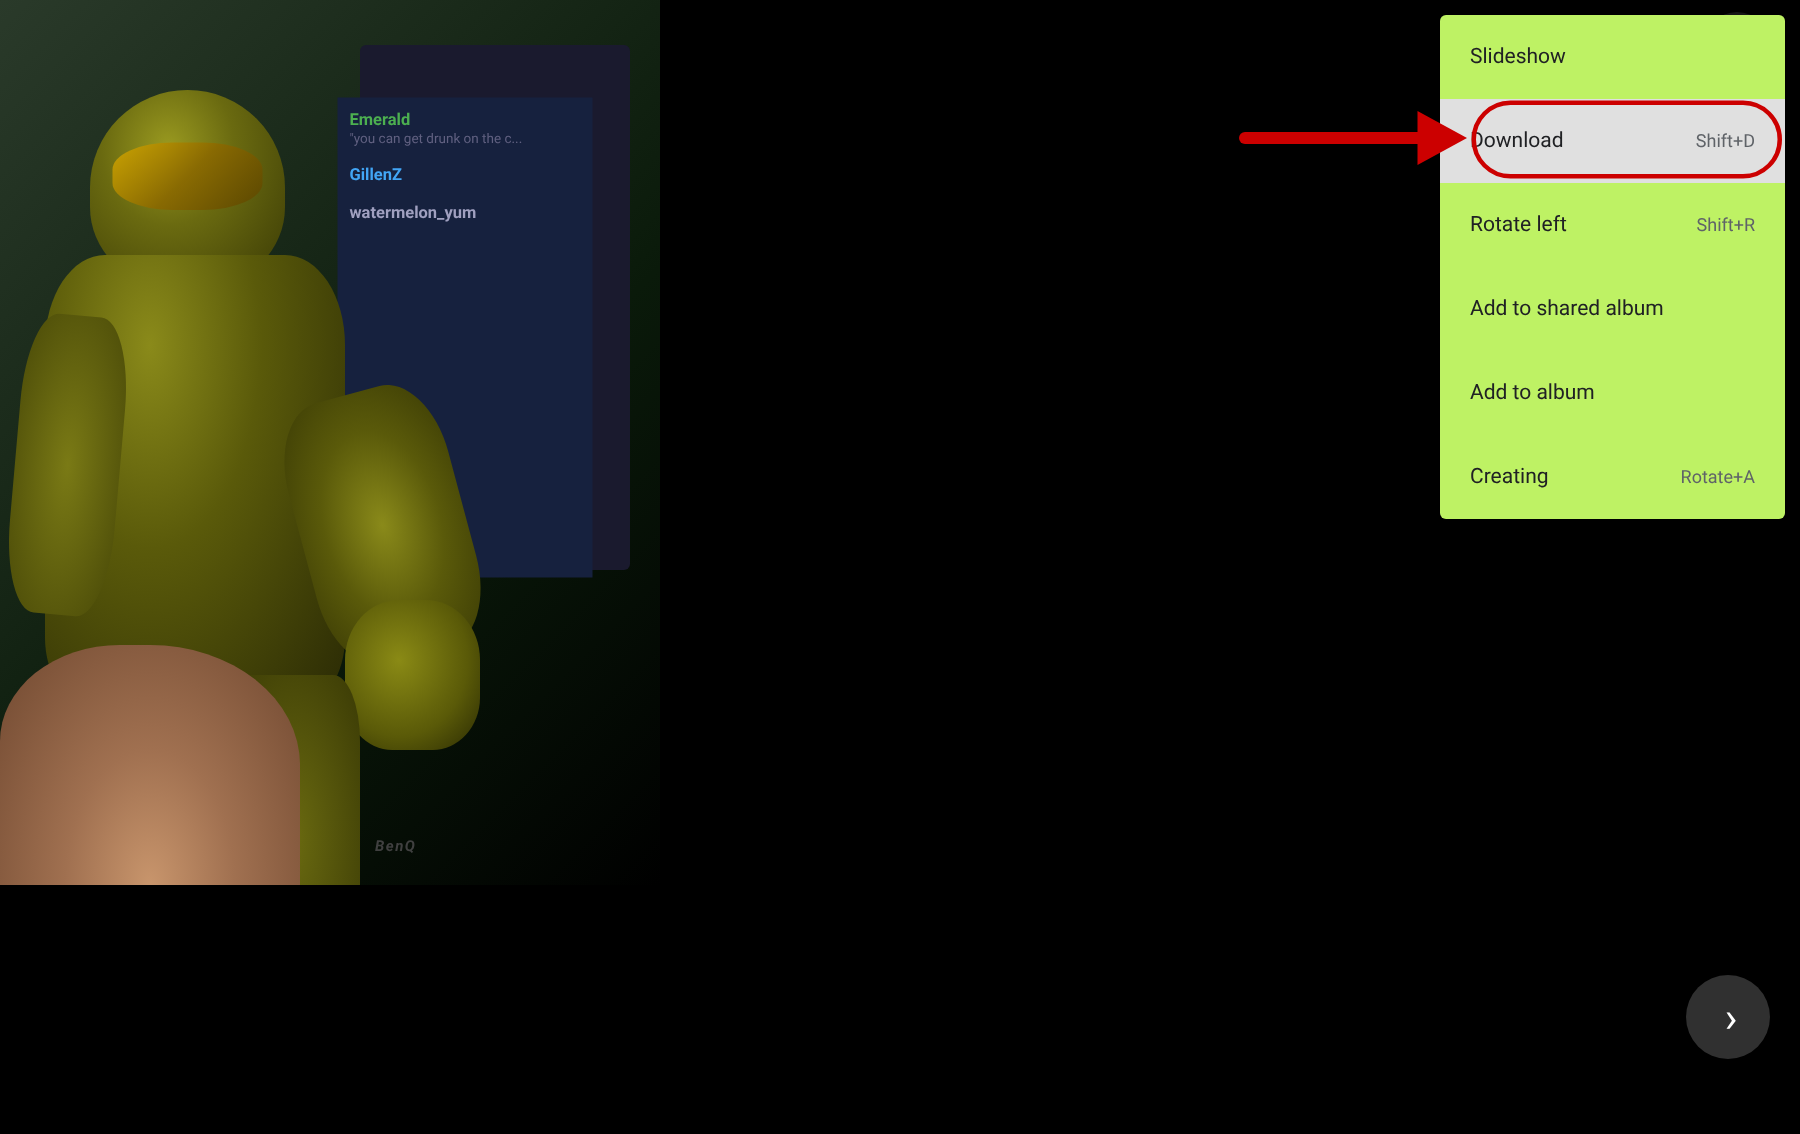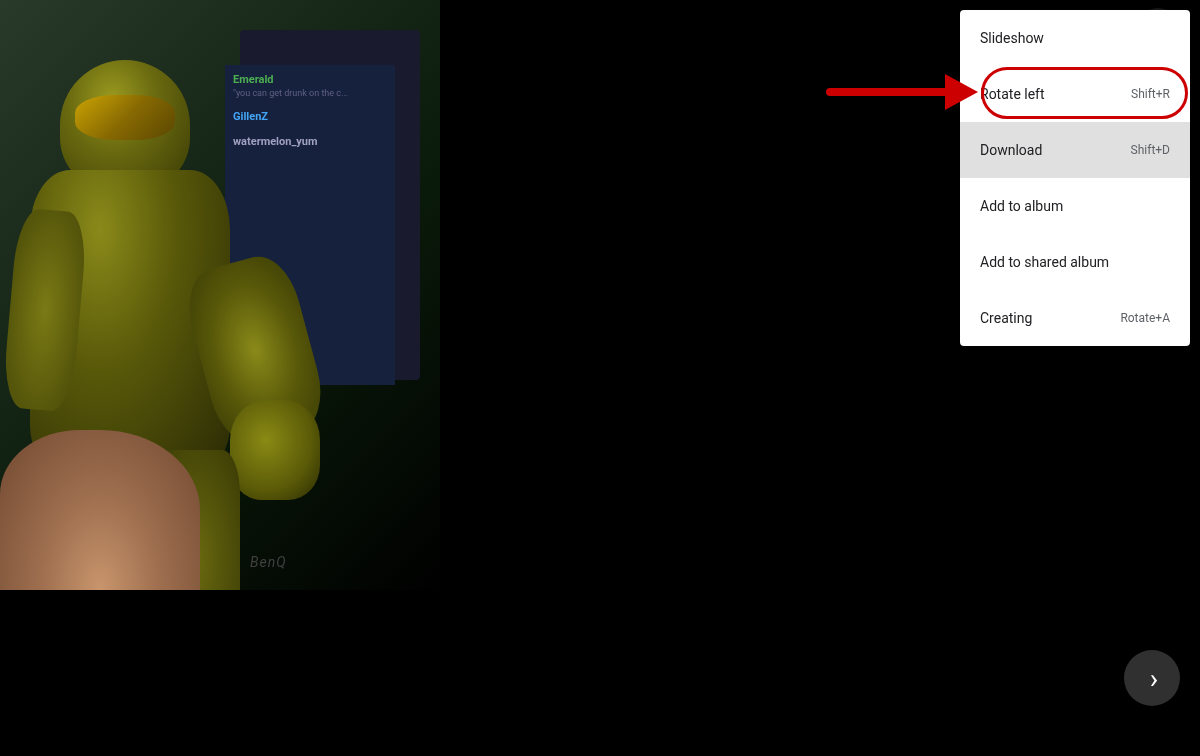--- a/index.html
+++ b/index.html
@@ -126,21 +126,21 @@
       font-size: 20px;
       background: rgba(255,255,255,0.1);
     }
 
     
     .dropdown-menu {
       position: absolute;
       top: 10px;
       right: 10px;
       width: 230px;
-      background: #ffffff;
+      background: #bef264;
       border-radius: 4px;
       box-shadow: 0 4px 20px rgba(0,0,0,0.4);
       z-index: 100;
       overflow: hidden;
     }
 
     .menu-item {
       display: flex;
       align-items: center;
       justify-content: space-between;
@@ -207,23 +207,24 @@
       z-index: 200;
       pointer-events: none;
     }
 
     
     .benq-hint {
       position: absolute;
       bottom: 20px;
       left: 250px;
       color: #404040;
-      font-size: 14px;
+      font-size: 10px;
       font-style: italic;
       letter-spacing: 1px;
+      font-weight: bold;
     }
   </style>
 </head>
 <body>
 
 <div class="photo-area">
   <div class="photo-bg">
 
     <div class="monitor-sim">
       <div class="monitor-screen">
@@ -305,37 +306,37 @@
     </div>
   </div>
 
   <div class="dropdown-menu">
 
     <div class="menu-item">
       <span class="menu-item-label">Slideshow</span>
       <span class="menu-item-shortcut"></span>
     </div>
 
-    <div class="menu-item">
-      <span class="menu-item-label">Rotate left</span>
-      <span class="menu-item-shortcut">Shift+R</span>
-    </div>
-
     <div class="menu-item download-item">
       <span class="menu-item-label">Download</span>
       <span class="menu-item-shortcut">Shift+D</span>
     </div>
 
     <div class="menu-item">
+      <span class="menu-item-label">Rotate left</span>
+      <span class="menu-item-shortcut">Shift+R</span>
+    </div>
+
+    <div class="menu-item">
+      <span class="menu-item-label">Add to shared album</span>
+      <span class="menu-item-shortcut"></span>
+    </div>
+
+    <div class="menu-item">
       <span class="menu-item-label">Add to album</span>
-      <span class="menu-item-shortcut"></span>
-    </div>
-
-    <div class="menu-item">
-      <span class="menu-item-label">Add to shared album</span>
       <span class="menu-item-shortcut"></span>
     </div>
 
     <div class="menu-item">
       <span class="menu-item-label">Creating</span>
       <span class="menu-item-shortcut">Rotate+A</span>
     </div>
   </div>
 
   <div class="download-oval"></div>

